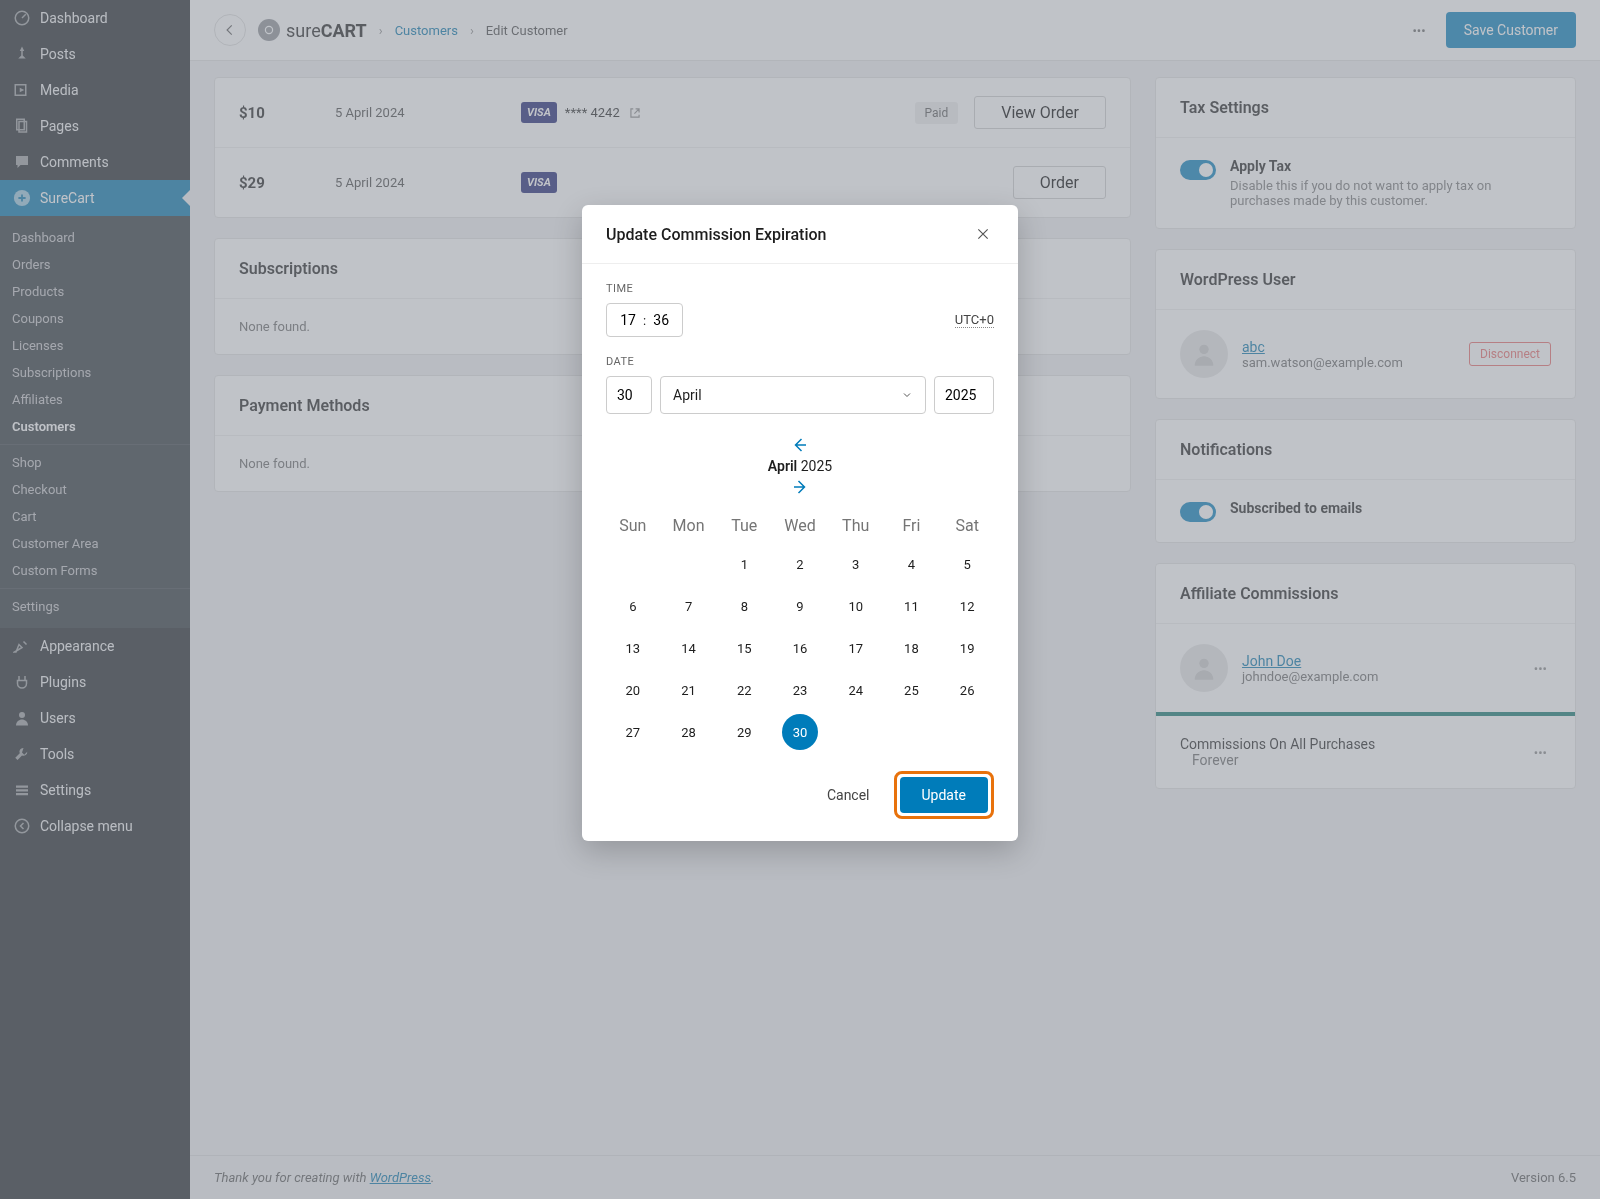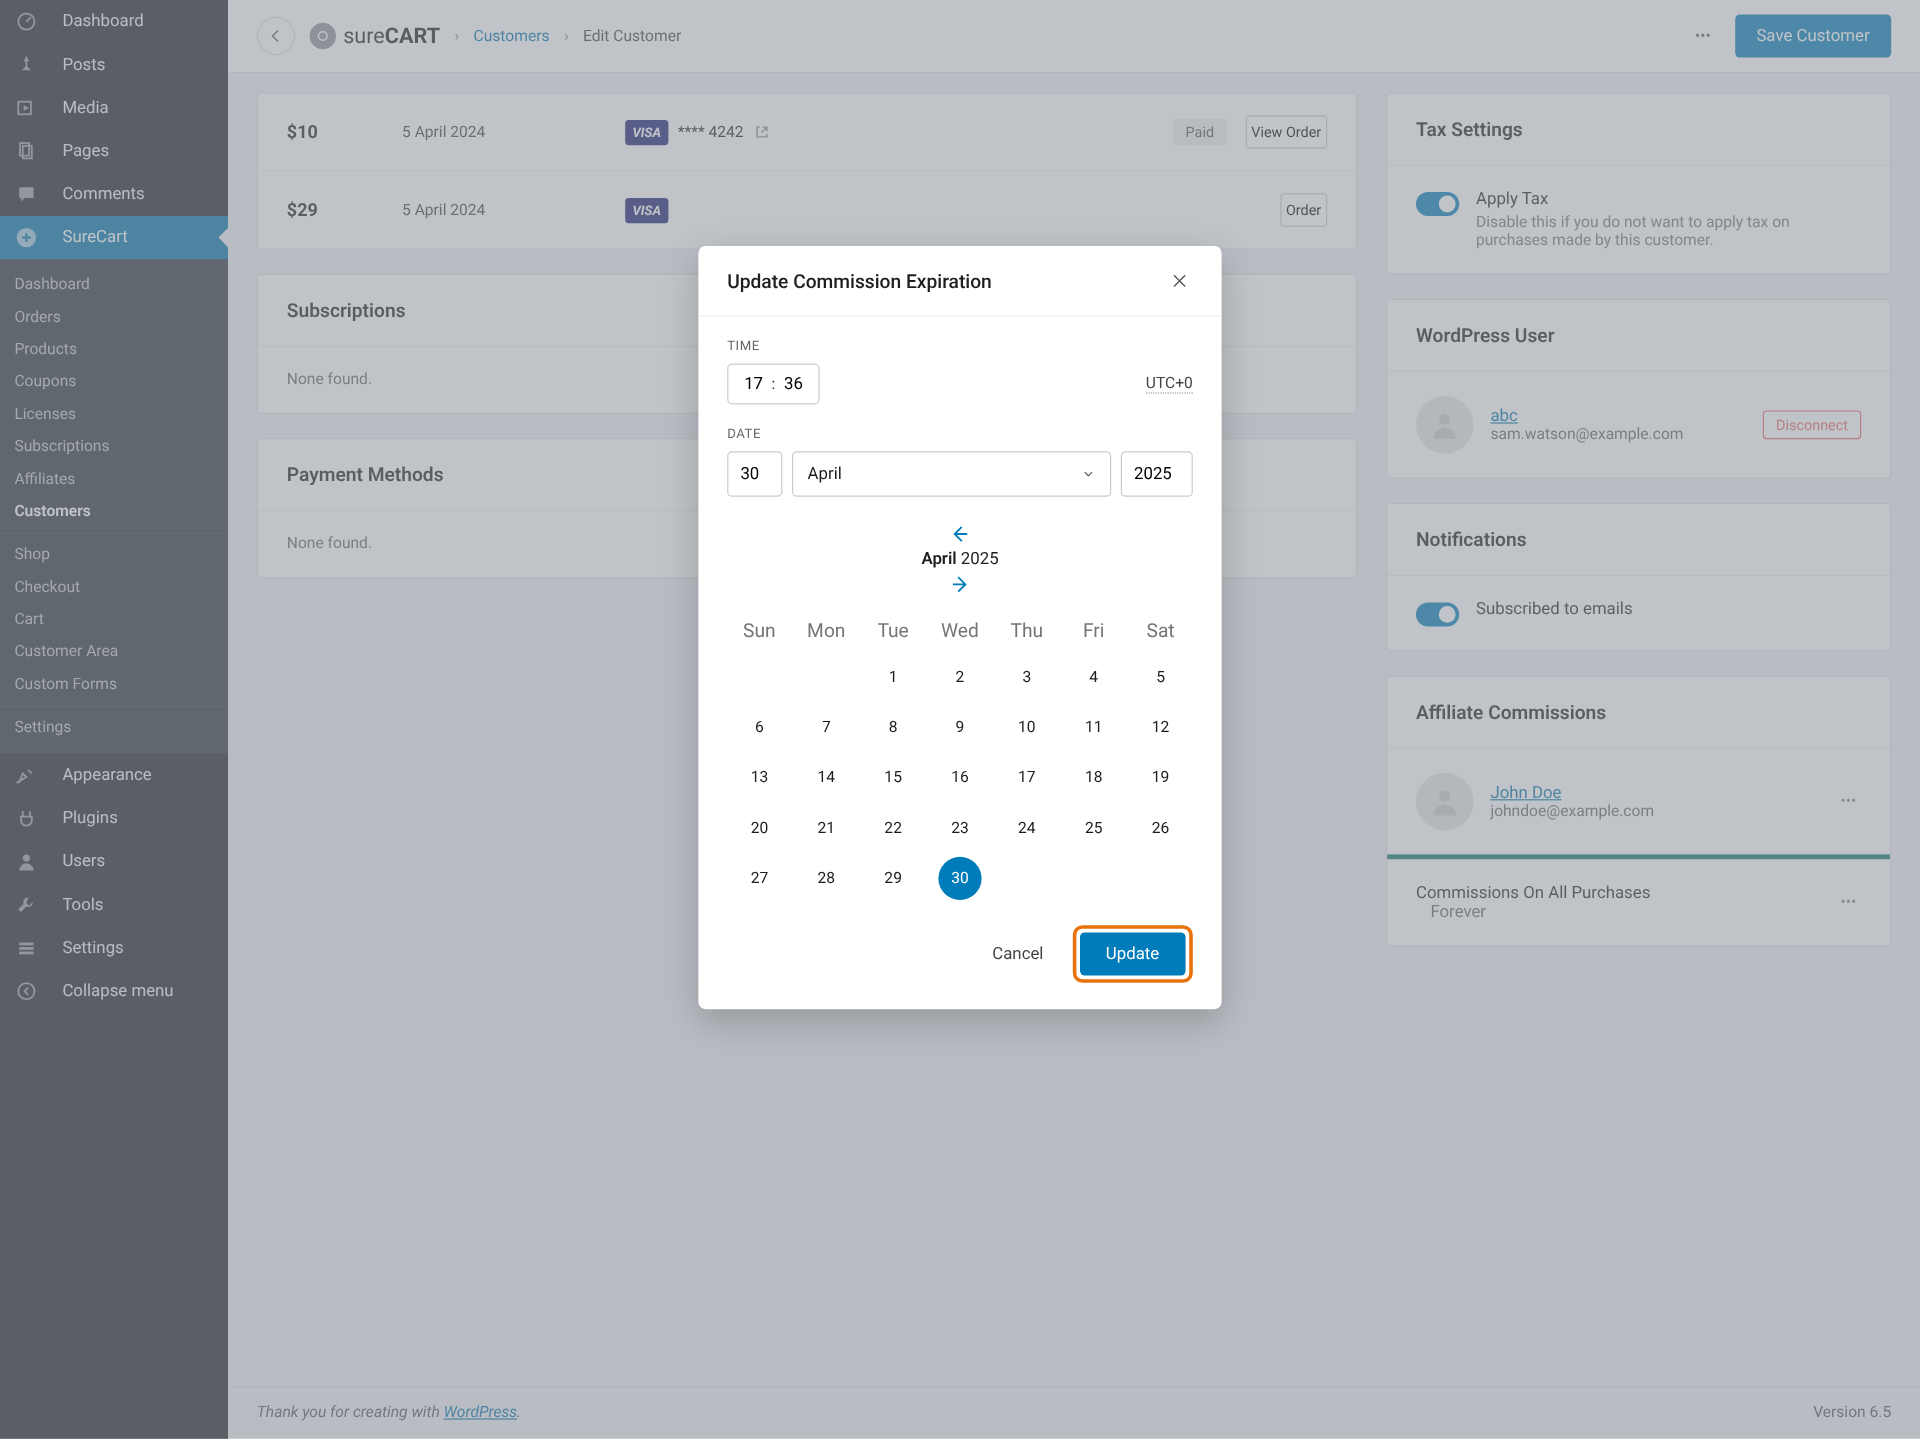--- a/index.html
+++ b/index.html
@@ -1,21 +1,21 @@
 <!DOCTYPE html>
 <html><head>
 <meta charset="utf-8">
 <style>
 * { box-sizing: border-box; margin: 0; padding: 0; font-family: -apple-system, BlinkMacSystemFont, "Segoe UI", Roboto, sans-serif; }
 body { background: #f0f0f1; color: #1e1e1e; font-size: 13px; overflow: hidden; }
 .app { display: flex; height: 1199px; width: 1600px; position: relative; }
 
 
 .sidebar { width: 190px; background: #1d2327; color: #f0f0f1; display: flex; flex-direction: column; font-size: 14px; }
-.sidebar-item, .sidebar-sub-item { display: flex; align-items: center; padding: 8px 12px; cursor: pointer; color: #f0f0f1; gap: 12px; }
+.sidebar-item, .sidebar-sub-item { display: flex; align-items: center; padding: 8px 12px; cursor: pointer; color: #f0f0f1; }
 .sidebar-item .icon { width: 20px; height: 20px; margin-right: 8px; display: inline-flex; align-items: center; justify-content: center; opacity: 0.6; }
 .sidebar-item.active { background: #0073aa; color: #fff; position: relative; }
 .sidebar-item.active::after { content: ""; position: absolute; right: 0; top: 50%; transform: translateY(-50%); border: 8px solid transparent; border-right-color: #f0f0f1; }
 .sidebar-sub { background: #2c3338; padding: 8px 0; }
 .sidebar-sub-item { padding: 6px 12px; font-size: 13px; color: #c3c4c7; }
 .sidebar-sub-item.current { color: #fff; font-weight: 600; }
 .sidebar-sep { border-top: 1px solid #3c434a; margin: 4px 0; }
 
 
 .main { flex: 1; display: flex; flex-direction: column; position: relative; }
@@ -41,27 +41,27 @@
 .card-body.none { color: #666; }
 
 .order-row { display: flex; align-items: center; padding: 18px 24px; border-bottom: 1px solid #eee; gap: 16px; }
 .order-row:last-child { border-bottom: none; }
 .order-amount { font-weight: 700; font-size: 15px; width: 80px; }
 .order-date { width: 170px; color: #444; }
 .order-pay { display: flex; align-items: center; gap: 8px; flex: 1; }
 .visa-badge { background: #1a1f71; color: #fff; font-weight: 700; font-style: italic; font-size: 11px; padding: 4px 6px; border-radius: 3px; }
 .ext-icon { color: #888; cursor: pointer; }
 .paid-badge { background: #eee; color: #555; padding: 4px 10px; border-radius: 3px; font-size: 12px; }
-.view-order-btn { border: 1px solid #ccc; background: #fff; padding: 6px 4px; border-radius: 3px; font-size: 12px; cursor: pointer; text-align: center; }
+.view-order-btn { border: 1px solid #ccc; background: #fff; padding: 6px 26px; border-radius: 3px; font-size: 16px; cursor: pointer; text-align: center; }
 
 .toggle-row { display: flex; align-items: flex-start; gap: 14px; padding: 20px 24px; }
 .toggle-row .toggle { margin-top: 2px; }
 .toggle { width: 36px; height: 20px; background: #007cba; border-radius: 10px; position: relative; cursor: pointer; flex-shrink: 0; }
 .toggle::after { content: ""; position: absolute; width: 14px; height: 14px; background: #fff; border-radius: 50%; top: 3px; right: 3px; }
-.toggle-label { font-weight: 400; font-size: 14px; }
+.toggle-label { font-weight: 700; font-size: 14px; }
 .toggle-help { color: #757575; font-size: 13px; margin-top: 4px; }
 
 .wp-user { display: flex; align-items: center; gap: 14px; padding: 20px 24px; }
 .avatar-placeholder { width: 48px; height: 48px; border-radius: 50%; background: #e5e5e5; display: inline-flex; align-items: center; justify-content: center; color: #bbb; }
 .user-name { color: #0073aa; text-decoration: underline; cursor: pointer; font-size: 14px; }
 .user-email { color: #666; font-size: 13px; }
 .disconnect-btn { margin-left: auto; border: 1px solid #e86868; color: #e86868; background: #fff; padding: 4px 10px; font-size: 12px; border-radius: 3px; cursor: pointer; }
 
 .aff-row { display: flex; align-items: center; gap: 14px; padding: 20px 24px; border-bottom: 4px solid #0f766e; }
 .aff-row:last-child { border-bottom: none; }

